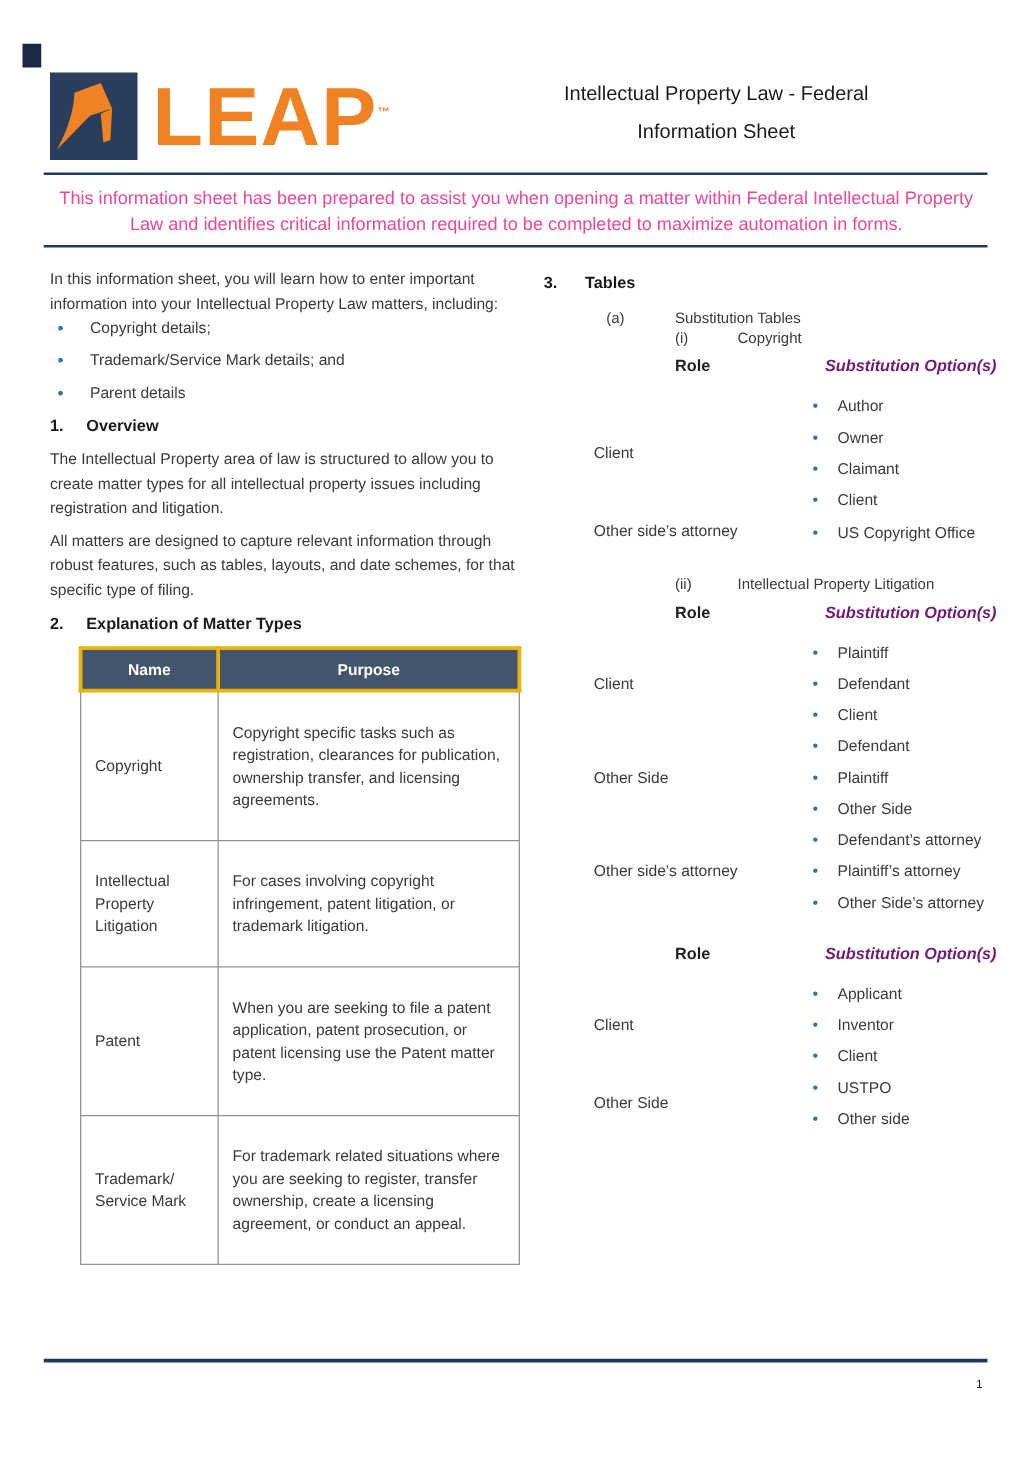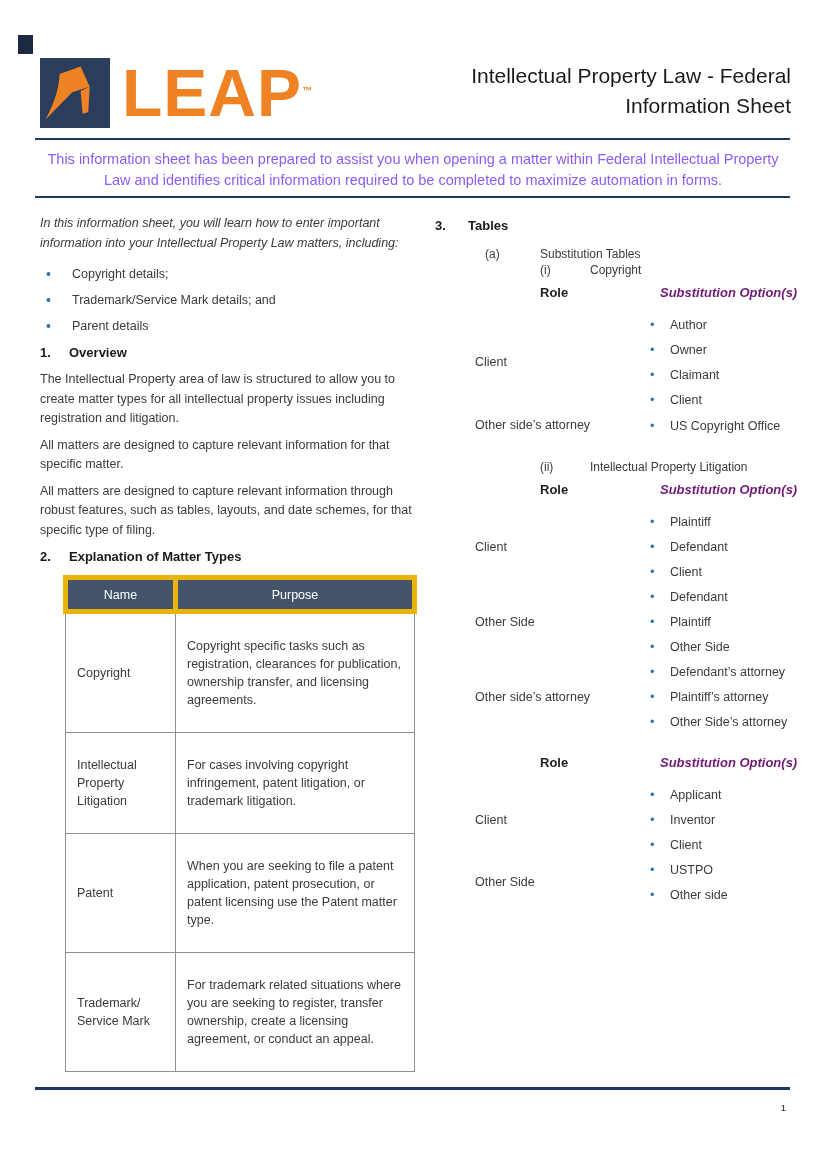--- a/index.html
+++ b/index.html
@@ -8,37 +8,37 @@
     position:relative; width:826px; height:1169px; margin:0 auto;
     background:#ffffff; overflow:hidden;
     font-family:"Liberation Sans", sans-serif; color:#3b3b3b;
   }
   
   .corner-mark { position:absolute; left:18px; top:35px; width:15px; height:19px; background:#1c2940; }
   .logo { position:absolute; left:40px; top:58px; display:flex; align-items:flex-start; }
   .logo-square { width:70px; height:70px; background:#2b3d5c; }
   .logo-word { font-size:66px; line-height:66px; font-weight:bold; letter-spacing:1px; color:#ef8323; margin-left:12px; margin-top:2px; }
   .logo-tm { font-size:10px; color:#ef8323; vertical-align:top; position:relative; top:-2px; font-weight:bold; }
-  .doc-title { position:absolute; left:355px; top:61px; width:436px; text-align:right; font-size:21px; line-height:30px; color:#1b1b1b; }
+  .doc-title { position:absolute; left:355px; top:61px; width:436px; text-align:center; font-size:16px; line-height:30px; color:#1b1b1b; }
   .rule { position:absolute; left:35px; width:755px; height:2px; background:#1f3864; }
   .rule-1 { top:138px; }
   .rule-2 { top:196px; }
-  .intro-banner { position:absolute; left:43px; top:149px; width:740px; text-align:center; font-size:14.5px; line-height:20.5px; color:#8b5cf6; }
+  .intro-banner { position:absolute; left:43px; top:149px; width:740px; text-align:center; font-size:14.5px; line-height:20.5px; color:#ec4899; }
   
   .col-left  { position:absolute; left:40px;  top:214px; width:380px; }
   .col-right { position:absolute; left:435px; top:216px; width:360px; }
   p.body { font-size:12.5px; line-height:19.5px; margin:0 0 7px; }
-  .blt { list-style:none; margin:12px 0 4px; }
+  .blt { list-style:none; margin:0 0 4px; }
   .blt li { position:relative; padding-left:32px; font-size:12.5px; line-height:19px; margin-bottom:7px; }
   .blt li::before { content:"•"; position:absolute; left:6px; top:0; color:#2e75b6; font-size:14px; }
   .sec-h { display:flex; font-size:13px; line-height:19px; font-weight:bold; color:#1a1a1a; margin:3px 0 8px; }
   .sec-h .num { width:29px; flex:none; }
   
   .matter-table { border-collapse:collapse; margin:9px 0 0 23px; width:354px; font-size:12.5px; }
-  .matter-table th { background:#44546a; color:#ffffff; font-weight:normal; border:5px solid #eab308; height:34px; text-align:center; font-size:12.5px; }
+  .matter-table th { background:#44546a; color:#ffffff; font-weight:bold; border:3px solid #eab308; height:34px; text-align:center; font-size:12.5px; }
   .matter-table td { border:1px solid #909090; padding:23px 11px; vertical-align:middle; line-height:18px; color:#3b3b3b; }
   .matter-table td.name-cell { width:110px; }
   
   .sec3 { display:flex; font-size:13px; line-height:19px; font-weight:bold; color:#1a1a1a; margin-bottom:11px; }
   .sec3 .num { width:33px; flex:none; }
   .sub-a { display:flex; margin-left:50px; font-size:12px; line-height:16px; }
   .sub-a .lbl { width:55px; flex:none; }
   .sub-tbl { margin-bottom:25px; }
   .tbl-caption { display:flex; margin-left:105px; font-size:12px; line-height:16px; margin-bottom:7px; }
   .tbl-caption .idx { width:50px; flex:none; }
@@ -76,35 +76,34 @@
   <div class="doc-title">
     <div>Intellectual Property Law - Federal</div>
     <div>Information Sheet</div>
   </div>
 
   <div class="rule rule-1"></div>
   <div class="intro-banner">This information sheet has been prepared to assist you when opening a matter within Federal Intellectual Property Law and identifies critical information required to be completed to maximize automation in forms.</div>
   <div class="rule rule-2"></div>
 
   <div class="col-left">
-    <p class="body" style="margin-bottom:0;font-style:italic;">In this information sheet, you will learn how to enter important information into your Intellectual Property Law matters, including:</p>
+    <p class="body" style="margin-bottom:0;">In this information sheet, you will learn how to enter important information into your Intellectual Property Law matters, including:</p>
 
     <ul class="blt">
       <li>Copyright details;</li>
       <li>Trademark/Service Mark details; and</li>
       <li>Parent details</li>
     </ul>
 
     <div class="sec-h">
       <span class="num">1.</span>
       <span>Overview</span>
     </div>
 
     <p class="body">The Intellectual Property area of law is structured to allow you to create matter types for all intellectual property issues including registration and litigation.</p>
-    <p class="body">All matters are designed to capture relevant information for that specific matter.</p>
     <p class="body">All matters are designed to capture relevant information through robust features, such as tables, layouts, and date schemes, for that specific type of filing.</p>
 
     <div class="sec-h">
       <span class="num">2.</span>
       <span>Explanation of Matter Types</span>
     </div>
 
     <table class="matter-table">
       <thead>
         <tr>

